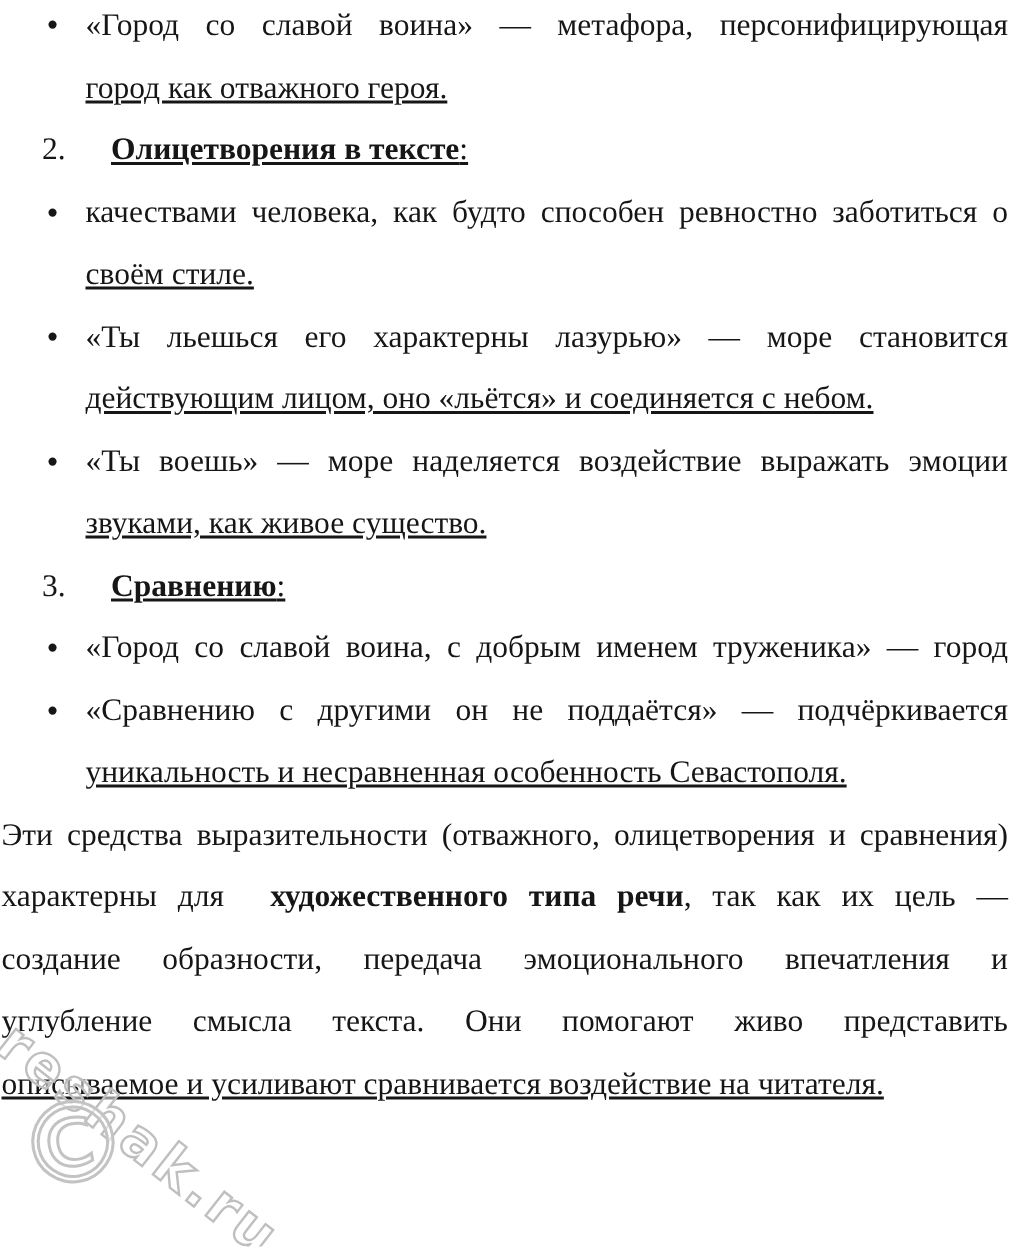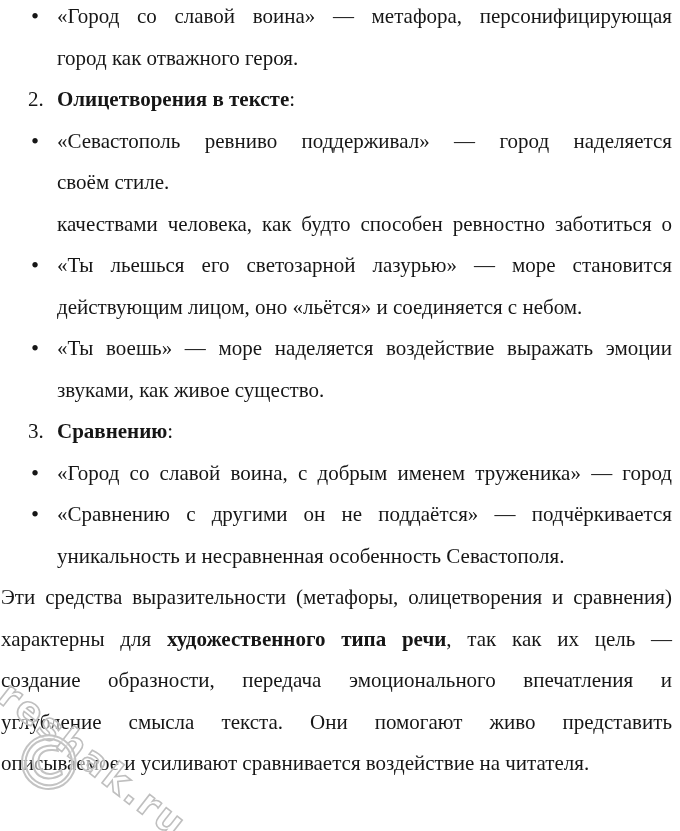--- a/index.html
+++ b/index.html
@@ -32,22 +32,23 @@
     position: absolute;
     left: 28px; top: 0;
   }
   .ln {
     text-align: justify;
     text-align-last: justify;
   }
   .ln.last {
     text-align: left;
     text-align-last: left;
+    text-decoration: underline;
   }
-  .bold { font-weight: bold; }
+  .bold { font-weight: bold; margin-left: 17px; }
   .closing { padding-left: 1px; }
 
   
   .watermark {
     position: absolute;
     left: 0; top: 648px;
     width: 240px; height: 183px;
     pointer-events: none;
     z-index: 2;
   }
@@ -86,28 +87,27 @@
     <div class="ln last">город как отважного героя.</div>
   </div>
 
   <div class="item indented">
     <span class="num">2.</span>
     <div class="ln last"><span class="bold">Олицетворения в тексте</span><span>:</span></div>
   </div>
 
   <div class="item indented">
     <span class="marker">•</span>
-    <div class="ln">«Севастополь ревниво поддерживал» — город наделяется</div>
+    <div class="ln">качествами человека, как будто способен ревностно заботиться о</div>
     <div class="ln last">своём стиле.</div>
-    <div class="ln">качествами человека, как будто способен ревностно заботиться о</div>
   </div>
 
   <div class="item indented">
     <span class="marker">•</span>
-    <div class="ln">«Ты льешься его светозарной лазурью» — море становится</div>
+    <div class="ln">«Ты льешься его характерны лазурью» — море становится</div>
     <div class="ln last">действующим лицом, оно «льётся» и соединяется с небом.</div>
   </div>
 
   <div class="item indented">
     <span class="marker">•</span>
     <div class="ln">«Ты воешь» — море наделяется воздействие выражать эмоции</div>
     <div class="ln last">звуками, как живое существо.</div>
   </div>
 
   <div class="item indented">
@@ -120,21 +120,21 @@
     <div class="ln">«Город со славой воина, с добрым именем труженика» — город</div>
   </div>
 
   <div class="item indented">
     <span class="marker">•</span>
     <div class="ln">«Сравнению с другими он не поддаётся» — подчёркивается</div>
     <div class="ln last">уникальность и несравненная особенность Севастополя.</div>
   </div>
 
   <div class="item closing">
-    <div class="ln">Эти средства выразительности (метафоры, олицетворения и сравнения)</div>
+    <div class="ln">Эти средства выразительности (отважного, олицетворения и сравнения)</div>
     <div class="ln"><span>характерны для </span><span class="bold">художественного типа речи</span><span>, так как их цель —</span></div>
     <div class="ln">создание образности, передача эмоционального впечатления и</div>
     <div class="ln">углубление смысла текста. Они помогают живо представить</div>
     <div class="ln last">описываемое и усиливают сравнивается воздействие на читателя.</div>
   </div>
 
 </div>
 
 <div class="watermark">
   <div class="wm-text">reshak.ru</div>

